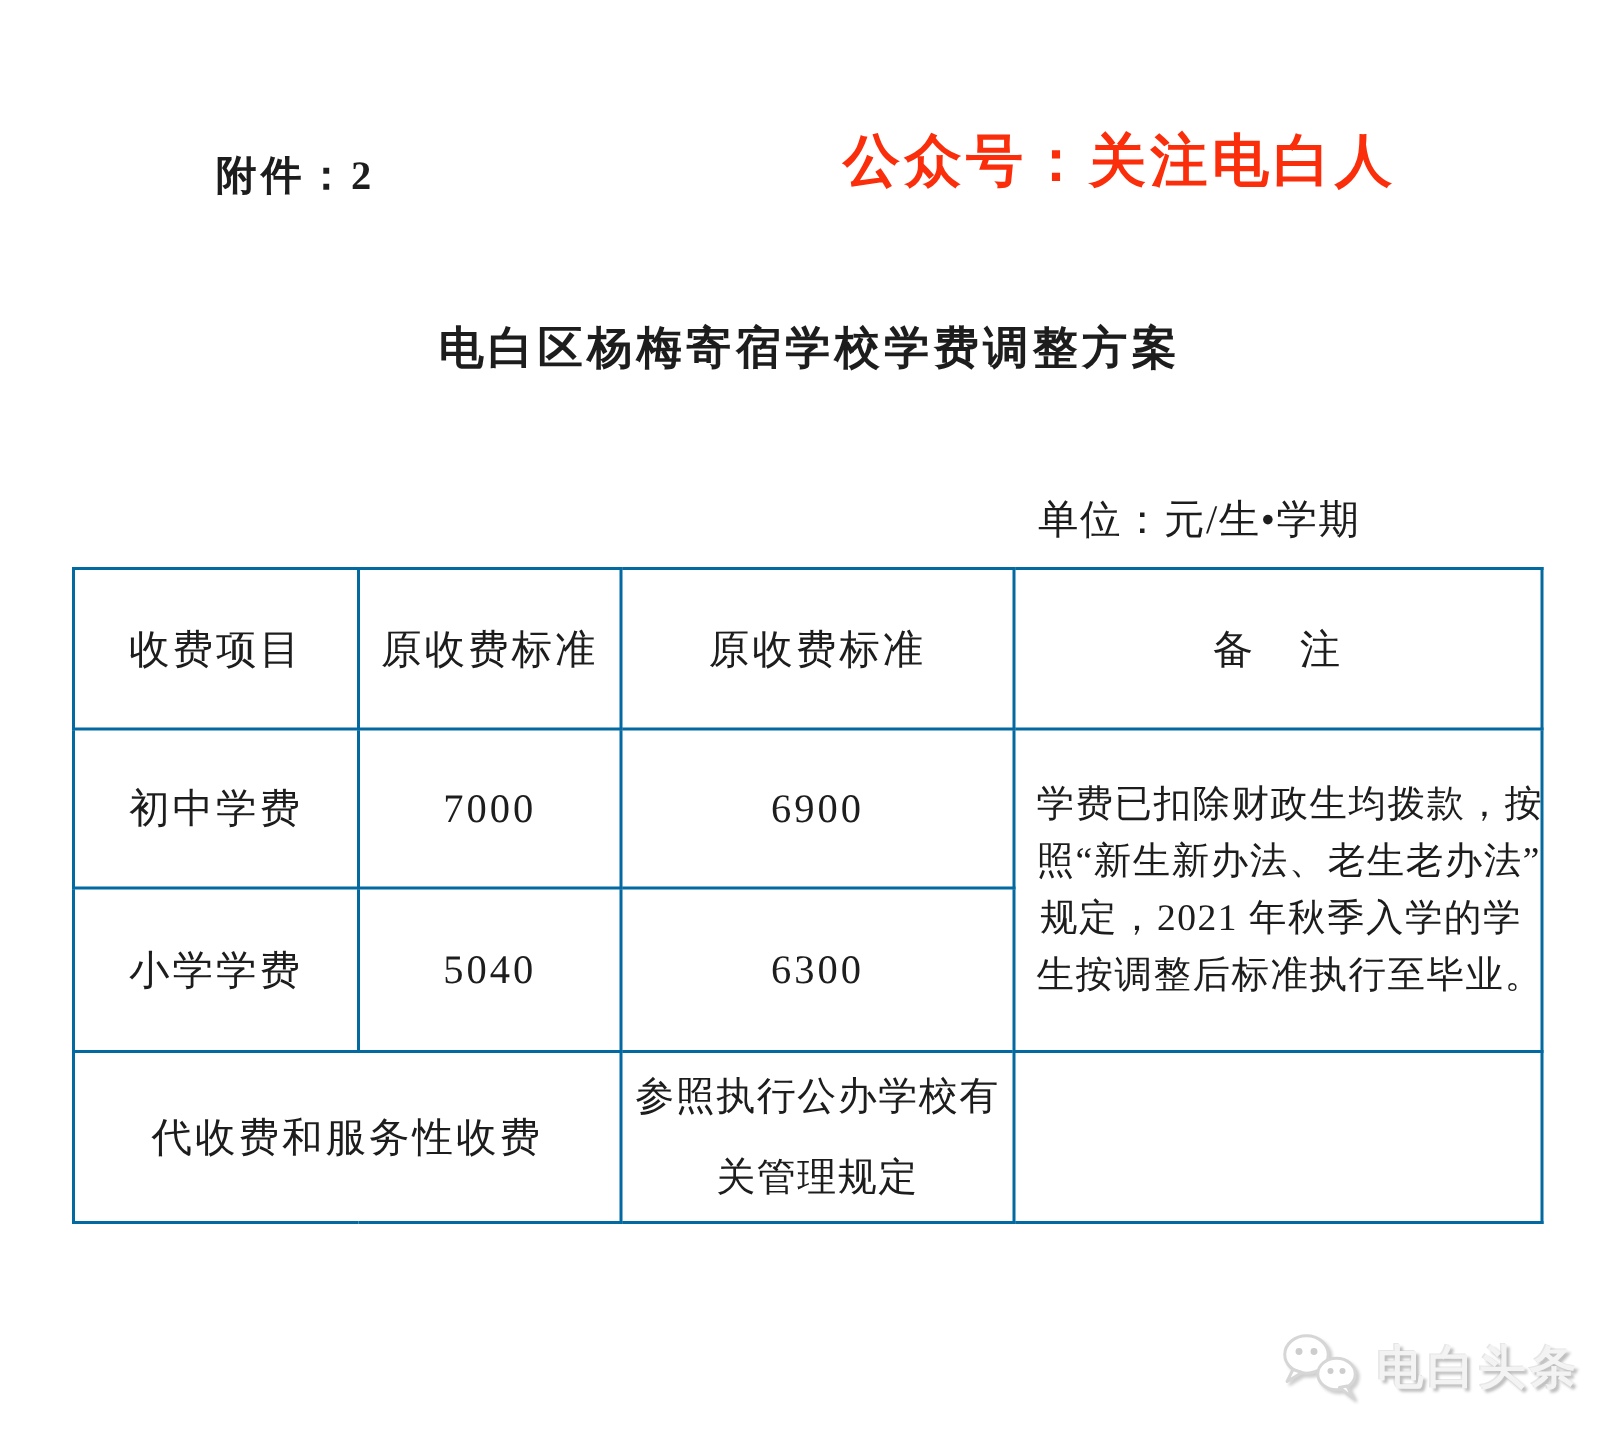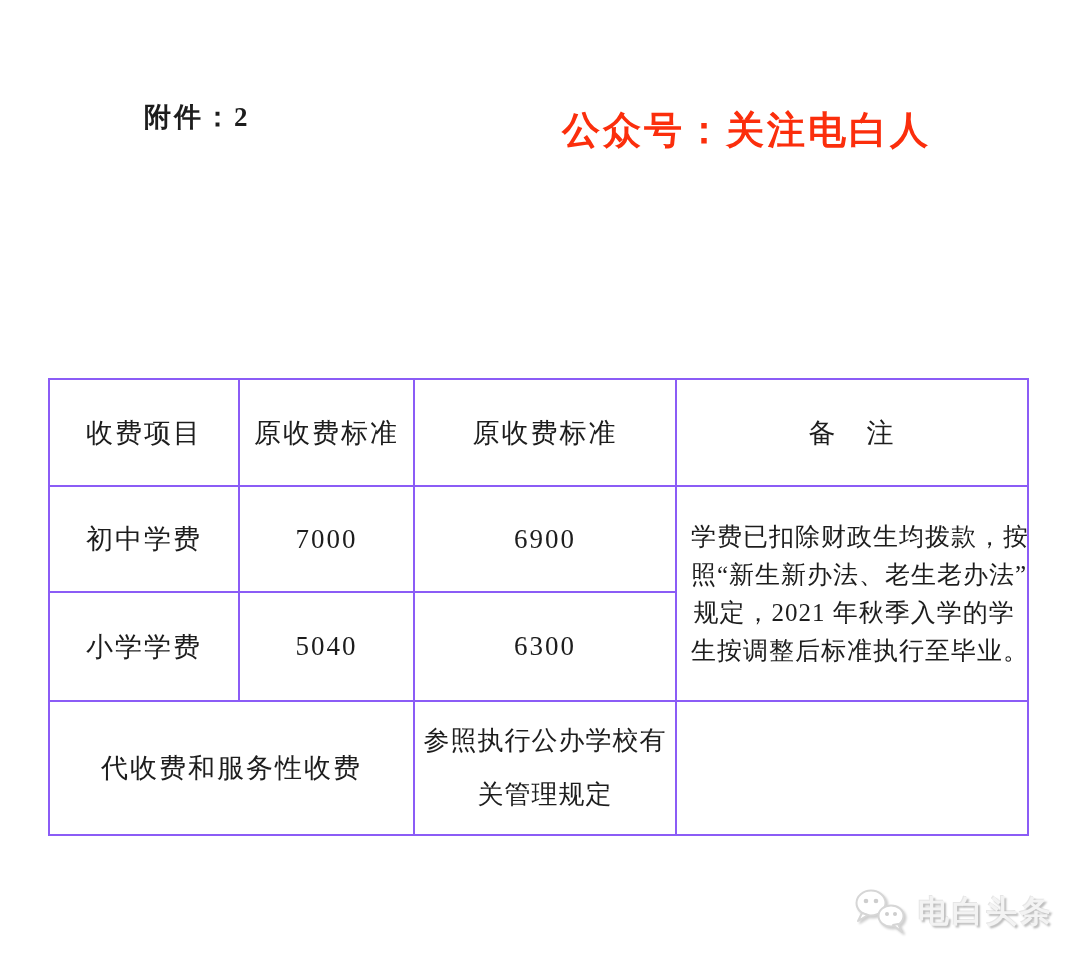--- a/index.html
+++ b/index.html
@@ -16,21 +16,21 @@
     position: absolute;
     left: 144px;
     top: 99px;
     font-size: 27px;
     font-weight: bold;
     letter-spacing: 3px;
   }
   .channel-note {
     position: absolute;
     left: 562px;
-    top: 105px;
+    top: 82px;
     font-size: 38px;
     font-weight: bold;
     letter-spacing: 3px;
     font-family: "Liberation Sans", sans-serif;
   }
   .doc-title {
     position: absolute;
     left: 0;
     top: 212px;
     width: 1080px;
@@ -48,21 +48,21 @@
   }
   table.fee-table {
     position: absolute;
     left: 48px;
     top: 378px;
     width: 979px;
     border-collapse: collapse;
     table-layout: fixed;
   }
   .fee-table th, .fee-table td {
-    border: 2px solid #8b5cf6;
+    border: 2px solid #0369a1;
     text-align: center;
     vertical-align: middle;
     font-weight: normal;
     font-size: 27px;
     padding: 0;
     letter-spacing: 2px;
   }
   tr.row-header  { height: 107px; }
   tr.row-middle  { height: 106px; }
   tr.row-primary { height: 109px; }
@@ -71,21 +71,21 @@
     text-align: center;
     padding: 0 10px 0 14px;
     letter-spacing: 0;
   }
   .remark-line {
     font-size: 25px;
     line-height: 38px;
     white-space: nowrap;
     letter-spacing: 1px;
   }
-  td.policy-cell { padding: 12px 8px; letter-spacing: 1px; }
+  td.policy-cell { padding: 2px 8px; letter-spacing: 1px; }
   .policy-line { font-size: 26px; line-height: 54px; }
   .footer-watermark {
     position: absolute;
     right: 26px;
     bottom: 20px;
     display: flex;
     align-items: center;
     gap: 8px;
   }
   .footer-watermark svg { filter: drop-shadow(2px 2px 1px #cfcfcf); }
@@ -100,21 +100,23 @@
 </style>
 </head>
 <body>
 
 <div class="page">
 
   <div class="attachment-label">附件：2</div>
 
   <div class="channel-note" id="channel-note" style="color: rgb(251, 46, 12);">公众号：关注电白人</div>
 
+  <div class="doc-title">电白区杨梅寄宿学校学费调整方案</div>
 
+  <div class="unit-label">单位：元/生•学期</div>
 
   <table class="fee-table">
     <colgroup>
       <col style="width:190px">
       <col style="width:175px">
       <col style="width:262px">
       <col style="width:352px">
     </colgroup>
     <tbody>
       <tr class="row-header">

